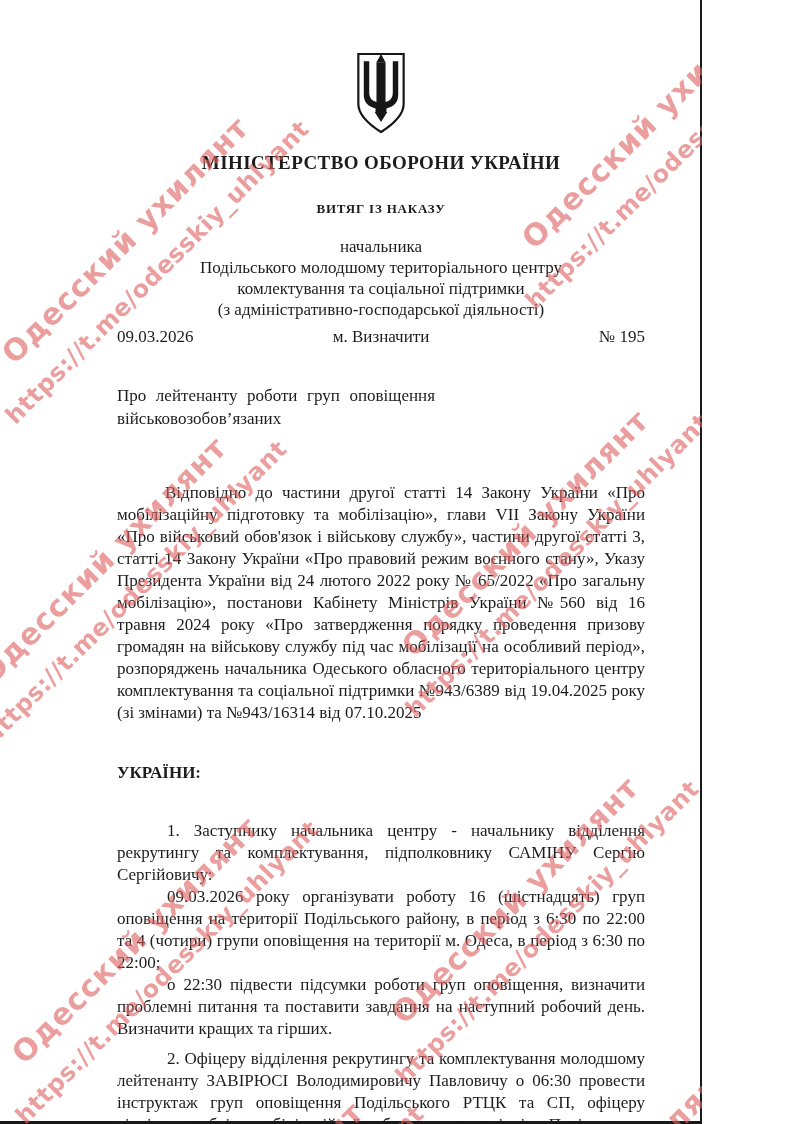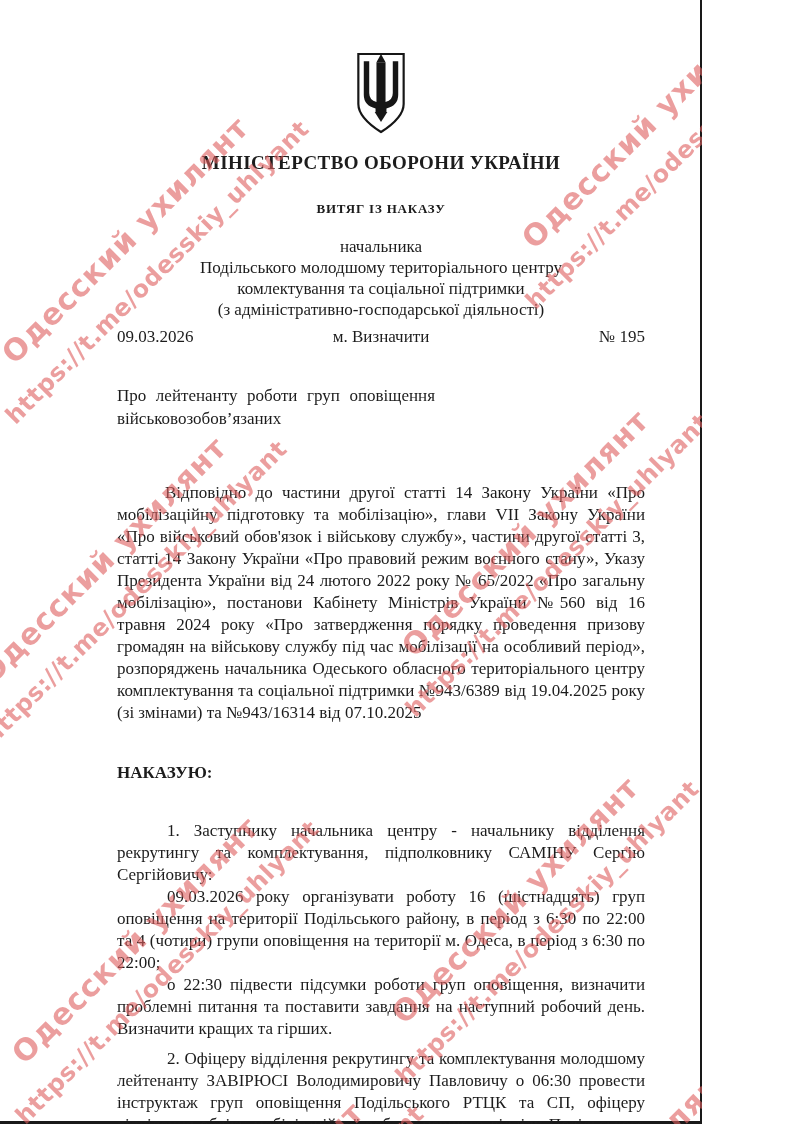--- a/index.html
+++ b/index.html
@@ -95,21 +95,21 @@
     <div class="date-row">
       <span class="cell c-left">09.03.2026</span>
       <span class="cell c-mid">м. Визначити</span>
       <span class="cell c-right">№  195</span>
     </div>
 
     <div class="subject">Про лейтенанту роботи груп оповіщення військовозобов’язаних</div>
 
     <div class="preamble">Відповідно до частини другої статті 14 Закону України «Про мобілізаційну підготовку та мобілізацію», глави VII Закону України «Про військовий обов'язок і військову службу», частини  другої  статті 3, статті 14 Закону України «Про правовий режим воєнного стану», Указу Президента України від 24 лютого  2022 року №  65/2022  «Про загальну мобілізацію», постанови Кабінету Міністрів України №560 від 16 травня 2024 року  «Про затвердження порядку проведення призову громадян   на військову службу під час мобілізації на особливий період», розпоряджень  начальника  Одеського  обласного  територіального  центру комплектування та соціальної підтримки №943/6389  від 19.04.2025 року (зі змінами) та №943/16314 від 07.10.2025</div>
 
-    <div class="order-word">НАКАЗУЮ:</div>
+    <div class="order-word">УКРАЇНИ:</div>
 
     <div class="order-item">
       <p>1. Заступнику начальника центру - начальнику відділення рекрутингу та комплектування, підполковнику САМІНУ Сергію Сергійовичу:</p>
       <p>09.03.2026 року організувати роботу 16 (шістнадцять) груп оповіщення на території Подільського району, в період з 6:30 по 22:00 та 4 (чотири) групи оповіщення на території м. Одеса, в період з 6:30 по 22:00;</p>
       <p>о 22:30 підвести підсумки роботи груп оповіщення, визначити проблемні питання та поставити завдання на наступний робочий день. Визначити кращих та гірших.</p>
     </div>
 
     <div class="order-item second">
       <p>2. Офіцеру відділення рекрутингу та комплектування молодшому лейтенанту ЗАВІРЮСІ Володимировичу   Павловичу о 06:30 провести інструктаж груп оповіщення Подільського РТЦК та СП, офіцеру відділення обліку мобілізаційної роботи першого відділу  Подільського РТЦК та СП, лейтенанту ГОРБАНЮ   Сергію Михайловичу о 06:30 провести  інструктаж груп оповіщення першого відділу</p>
     </div>

